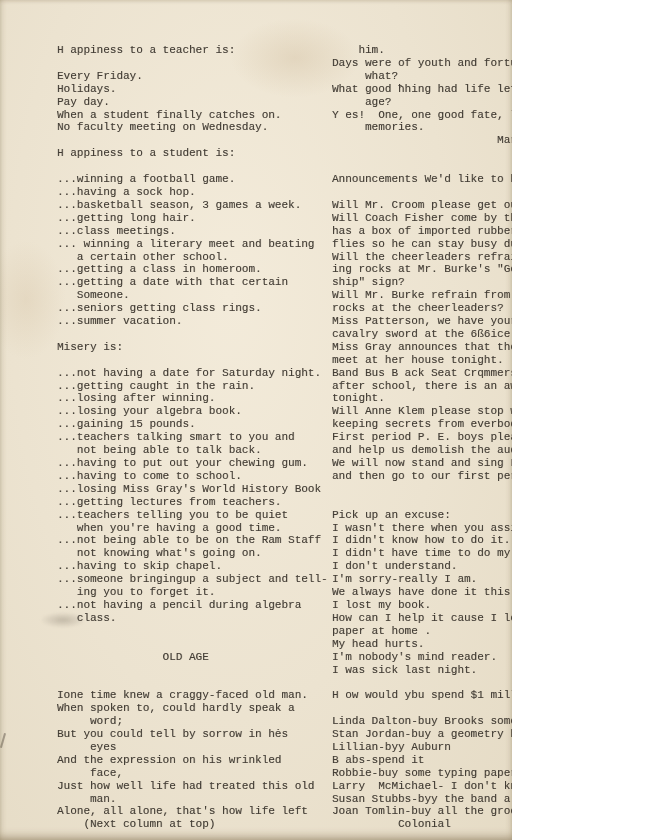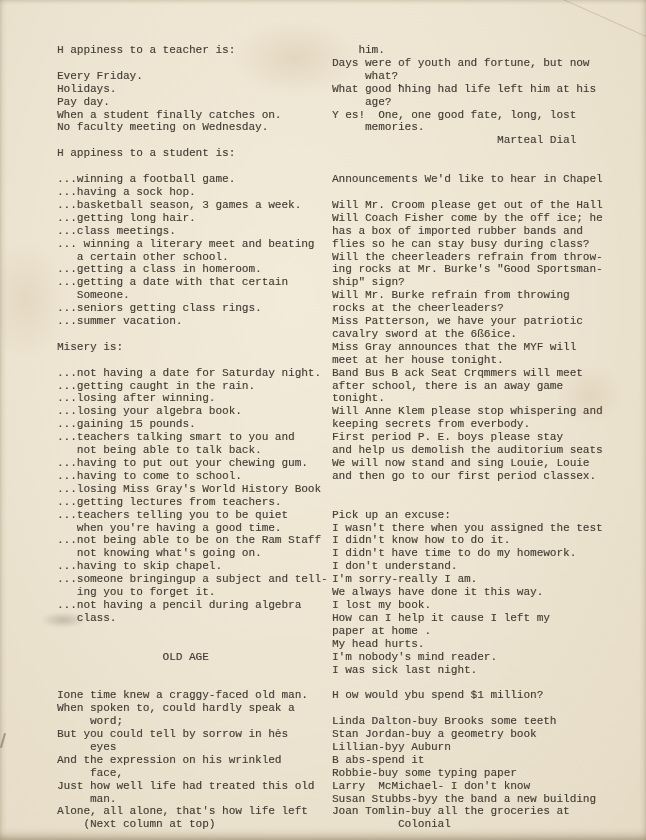--- a/index.html
+++ b/index.html
@@ -1,21 +1,21 @@
 <!DOCTYPE html>
 <html><head>
 <meta charset="utf-8">
 <style>
   html,body{margin:0;padding:0}
   body{
     width:646px;height:840px;overflow:hidden;
     font-family:"Liberation Mono","DejaVu Sans Mono",monospace;
   }
   .paper{
-    position:relative;width:646px;height:840px;overflow:hidden;
+    position:relative;width:512px;height:840px;overflow:hidden;
     background:radial-gradient(ellipse at 45% 35%, #f3ebda 0%, #ece3d0 55%, #e5dbc5 100%);
   }
   .paper::after{
     content:"";position:absolute;inset:0;pointer-events:none;
     box-shadow:
       inset 0 -7px 9px -4px rgba(118,98,66,.50),
       inset 0 3px 5px -3px rgba(118,98,66,.30),
       inset -4px 0 7px -4px rgba(118,98,66,.22),
       inset 4px 0 7px -4px rgba(118,98,66,.22);
   }

